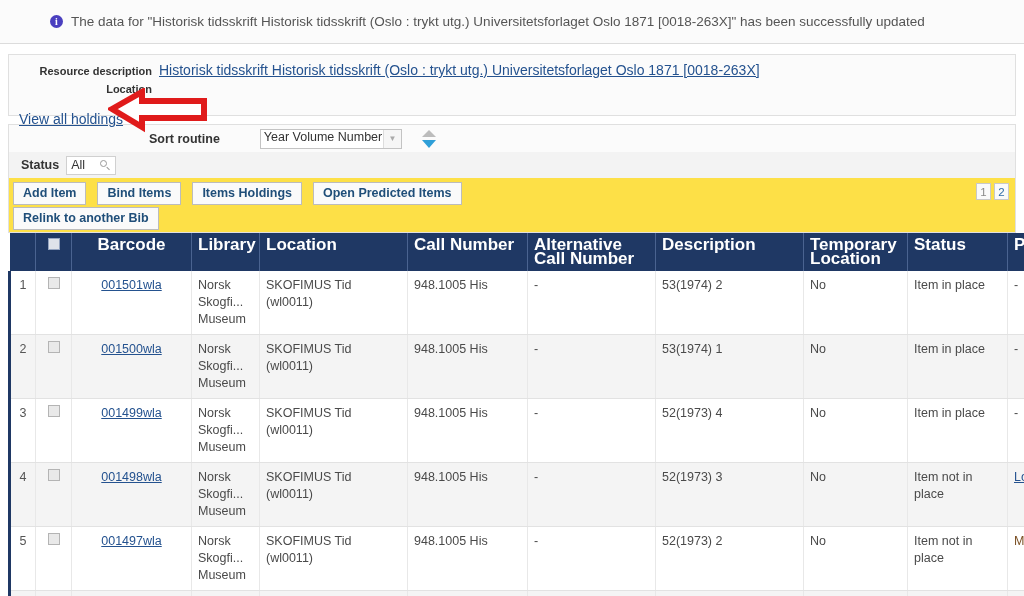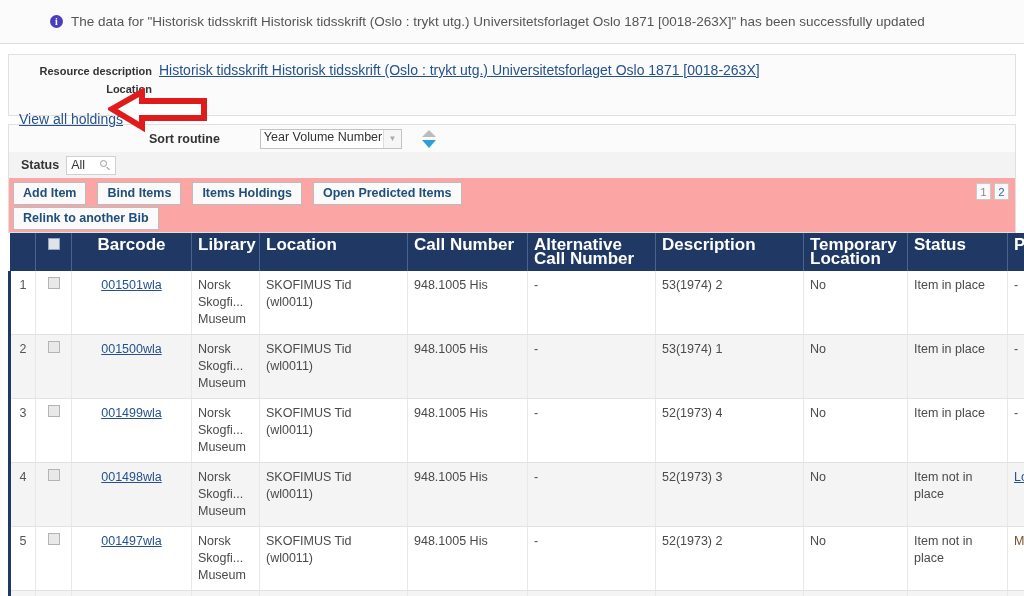--- a/index.html
+++ b/index.html
@@ -182,21 +182,21 @@
     position: absolute;
     width: 4px; height: 1.3px;
     background: #999999;
     transform: rotate(45deg);
     left: 6px; top: 8px;
   }
 
   
   #toolbar {
     margin: 0 8px;
-    background: #fca5a5;
+    background: #fde047;
     border: 1px solid #e0e0e0;
     border-top: none;
     position: relative;
     padding: 4px 4px 2px 4px;
   }
   #toolbar-line1 {
     display: flex;
     align-items: center;
     gap: 11px;
   }

